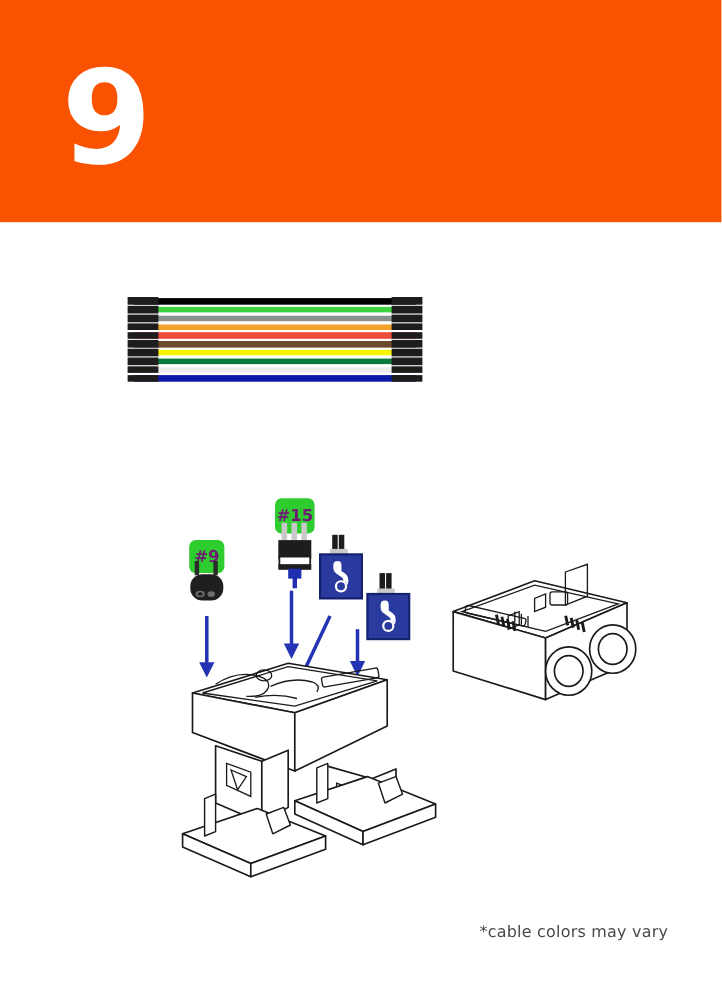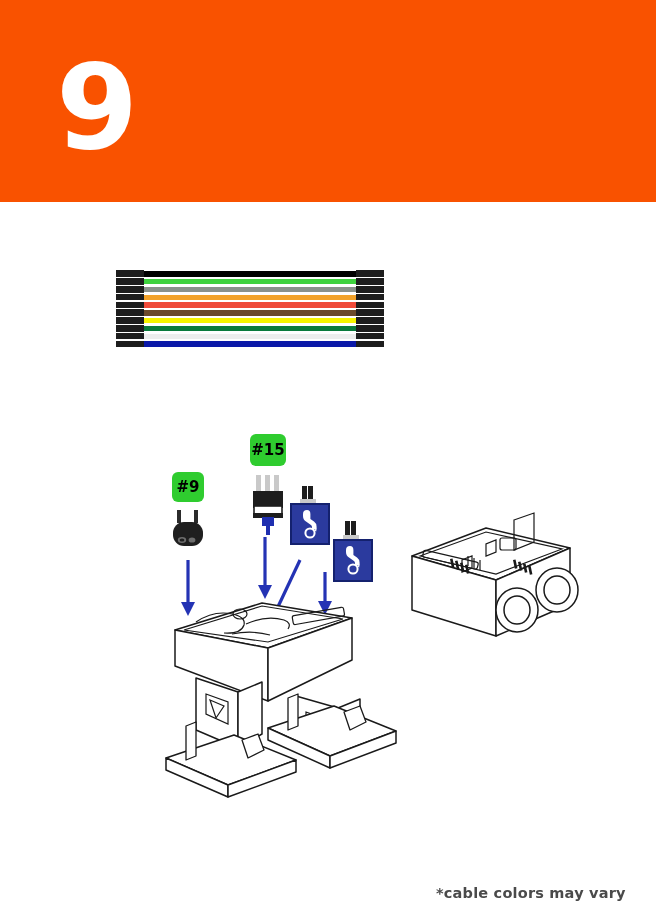--- a/index.html
+++ b/index.html
@@ -51,41 +51,41 @@
   }
   .conn-l{left:-6px;}
   .conn-r{right:-6px;}
 
   
   .diagram{position:absolute;left:0;top:420px;width:656px;height:400px;}
 
   .badge{
     position:absolute;
     background:#2fcc2f;border-radius:6px;
-    color:#000000;font-weight:bold;
+    color:#701a75;font-weight:bold;
     display:flex;align-items:center;justify-content:center;
     font-family:"DejaVu Sans", sans-serif;
+    margin-top:19px;
   }
   .badge-9{left:172px;top:472px;width:32px;height:30px;font-size:15px;}
   .badge-15{left:250px;top:434px;width:36px;height:32px;font-size:15px;}
 
   
   .part-buzzer{position:absolute;left:167px;top:510px;width:42px;height:44px;}
   
   .part-conn{position:absolute;left:249px;top:475px;width:38px;height:60px;}
   
   .part-servo-a{position:absolute;left:289px;top:486px;width:42px;height:62px;}
   .part-servo-b{position:absolute;left:332px;top:521px;width:42px;height:64px;}
 
   .footnote{
     position:absolute;left:436px;top:840px;
-    color:#4a4a4a;font-size:14.5px;font-weight:bold;
+    color:#4a4a4a;font-size:14.5px;font-weight:normal;
     font-family:"DejaVu Sans", sans-serif;
     letter-spacing:0.2px;
-    margin-top:45px;
   }
   svg{display:block;}
 </style>
 </head>
 <body>
 
 <div class="banner" style="background: rgb(249, 82, 0);">
   <div class="step-number">9</div>
 </div>
 

